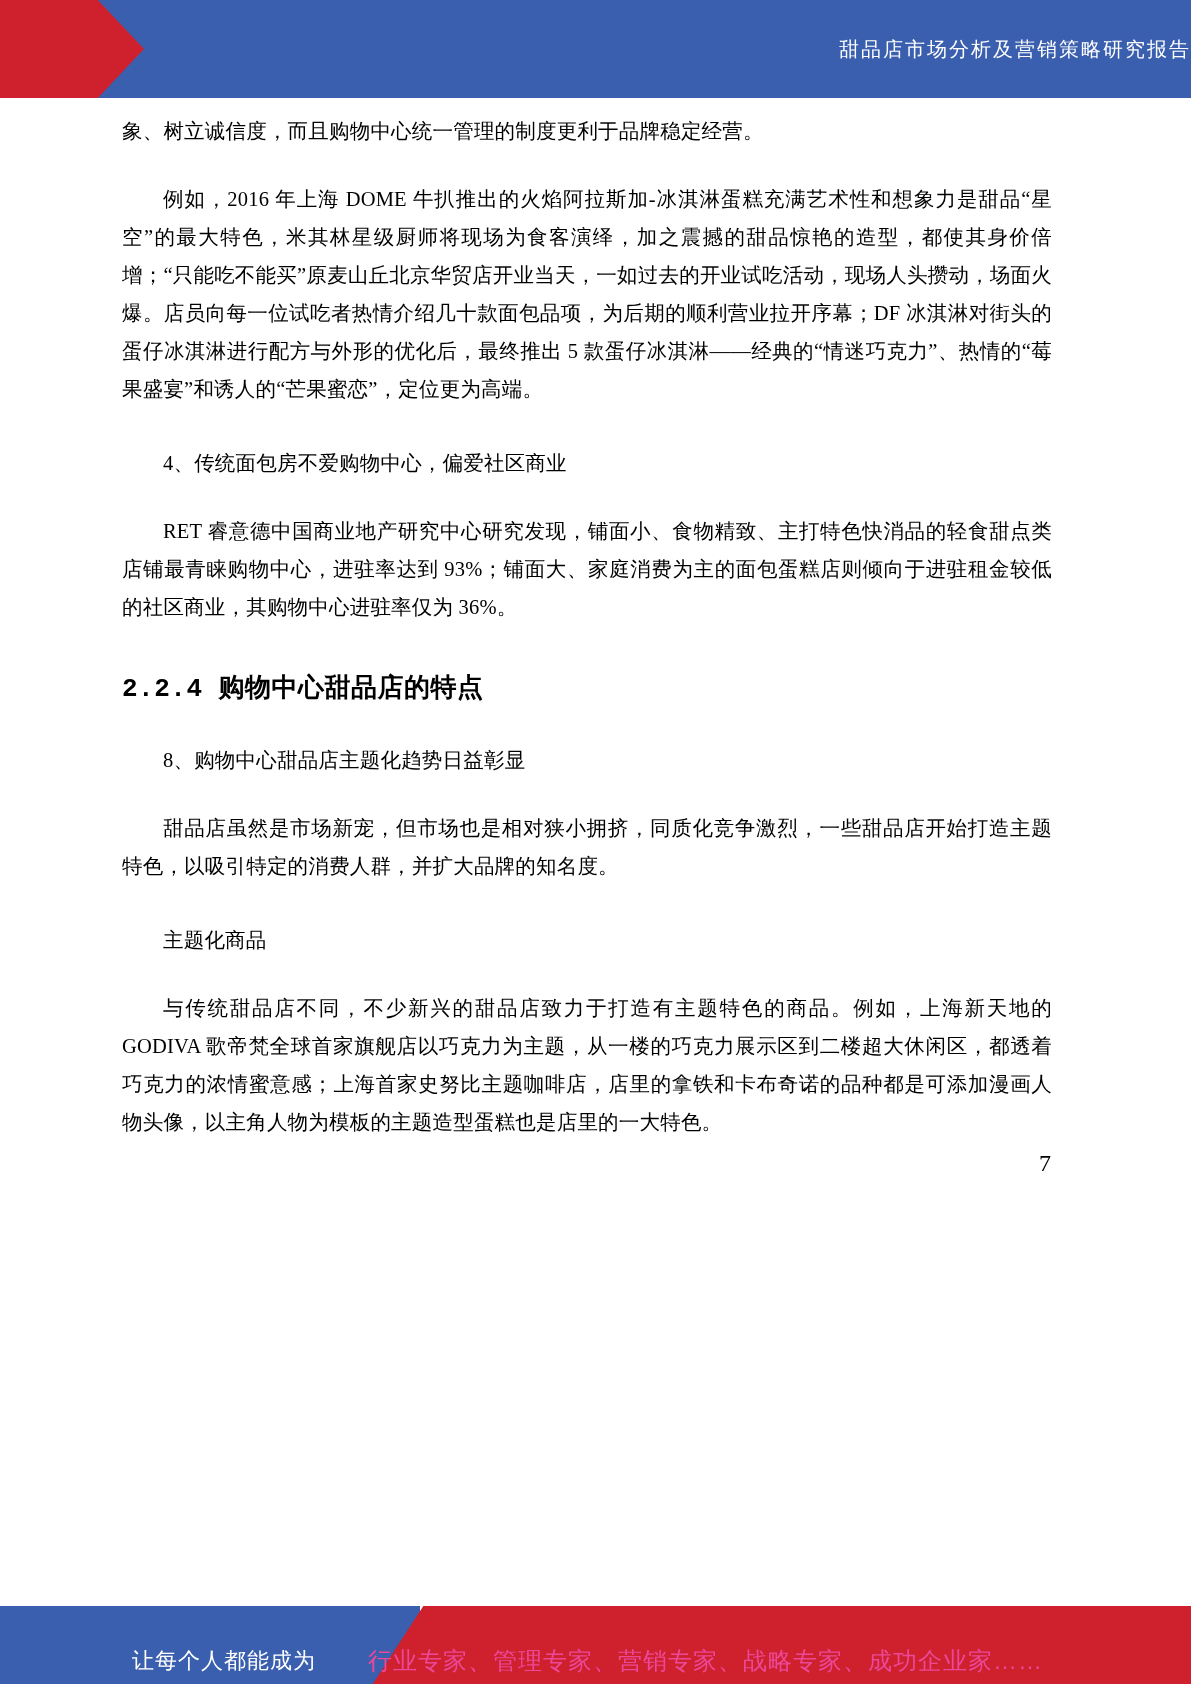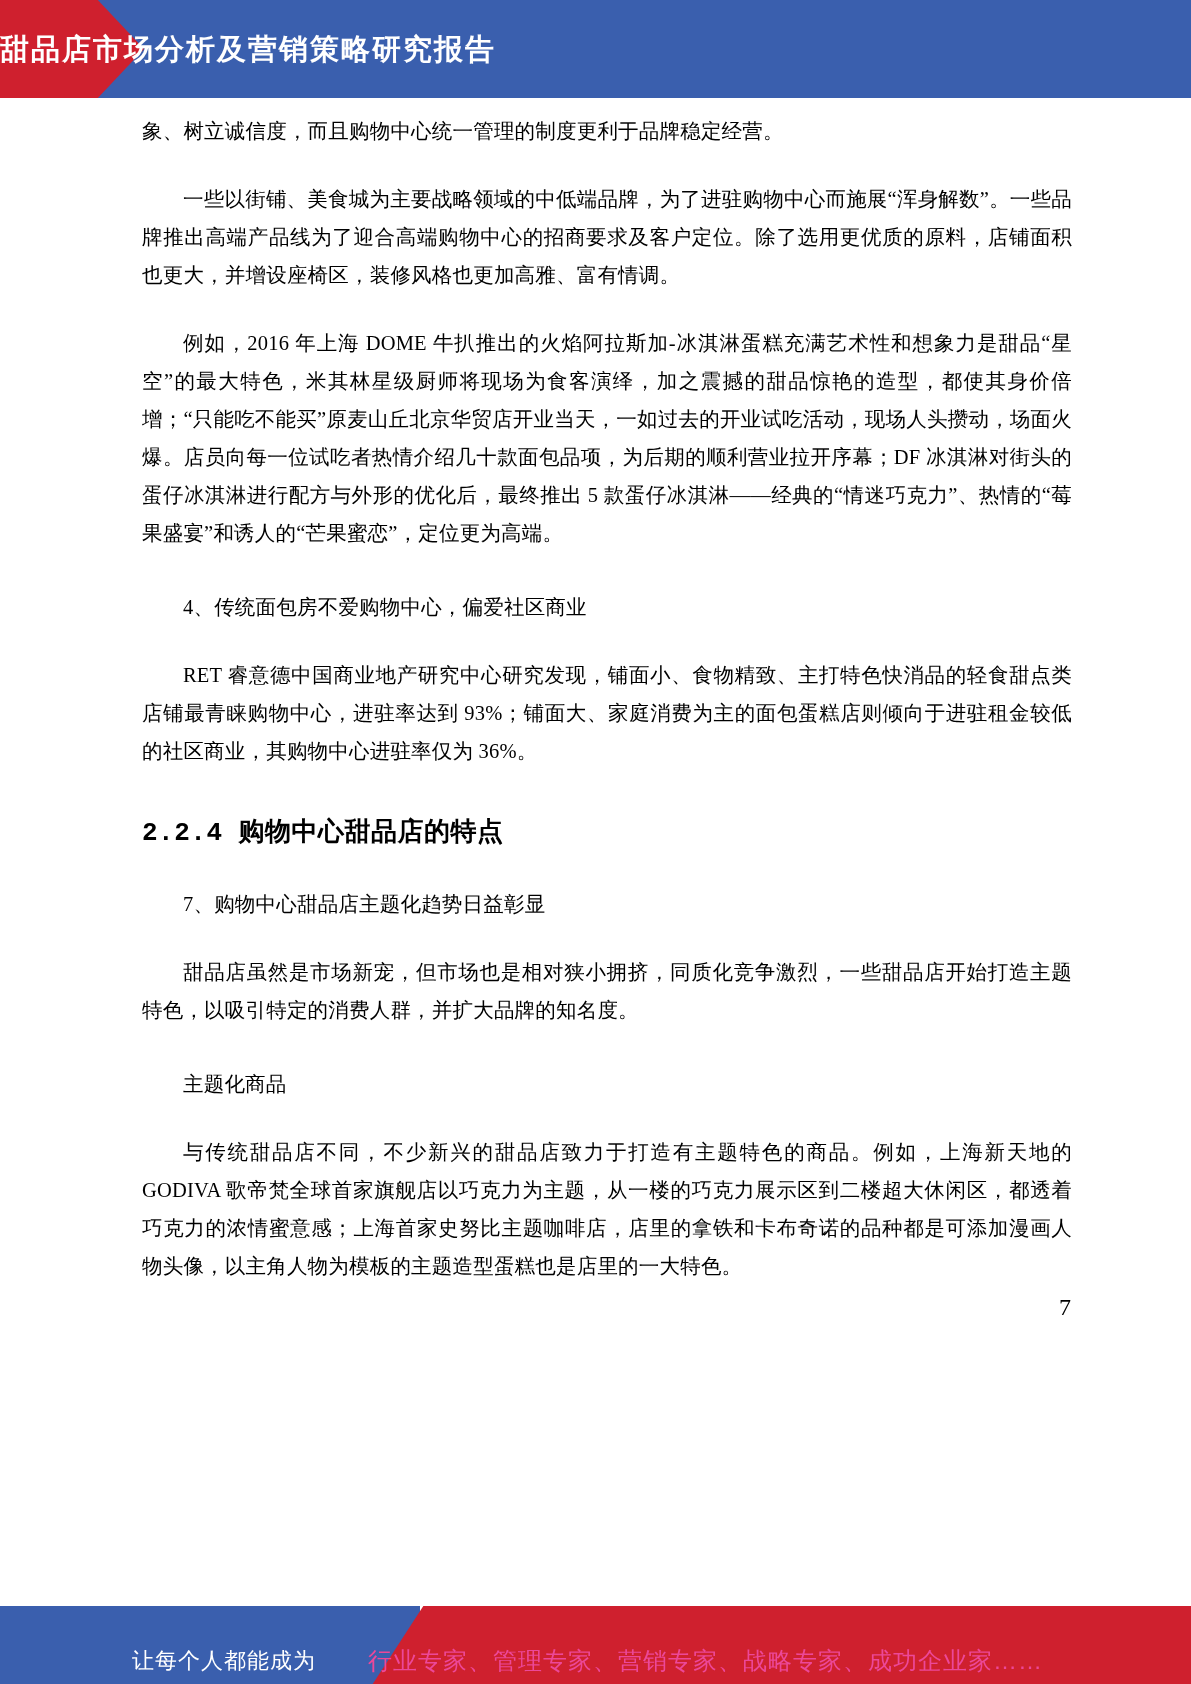--- a/index.html
+++ b/index.html
@@ -51,33 +51,33 @@
     height: 98px;
     background: #ffffff;
     clip-path: polygon(0 0, 6% 0, 78% 50%, 6% 100%, 0 100%);
   }
   .header-title {
     position: absolute;
     top: 0; left: 0;
     width: 1191px;
     height: 98px;
     line-height: 98px;
-    text-align: left;
+    text-align: right;
     color: #ffffff;
     font-family: "Liberation Sans", sans-serif;
-    font-weight: bold;
-    font-size: 29px;
+    font-weight: normal;
+    font-size: 20px;
     letter-spacing: 2px;
   }
 
   
   .content {
     position: absolute;
     top: 112px;
-    left: 142px;
+    left: 122px;
     width: 930px;
   }
   p {
     margin: 0 0 30px 0;
     font-size: 20.5px;
     line-height: 38px;
     color: #000000;
     text-align: justify;
     letter-spacing: 0.2px;
   }
@@ -152,32 +152,31 @@
   <div class="header-red-block"></div>
   <div class="header-white-notch"></div>
   <div class="header-red-arrow"></div>
   <div class="header-title">甜品店市场分析及营销策略研究报告</div>
 </div>
 
 <div class="content">
 
   <p>象、树立诚信度，而且购物中心统一管理的制度更利于品牌稳定经营。</p>
 
-  <p class="indent">一些以街铺、美食城为主要战略领域的中低端品牌，为了进驻购物中心而施展“浑身解数”。一些品牌推出高端产品线为了迎合高端购物中心的招商要求及客户定位。除了选用更优质的原料，店铺面积也更大，并增设座椅区，装修风格也更加高雅、富有情调。</p>
 
   <p class="indent">例如，2016 年上海 DOME 牛扒推出的火焰阿拉斯加-冰淇淋蛋糕充满艺术性和想象力是甜品“星空”的最大特色，米其林星级厨师将现场为食客演绎，加之震撼的甜品惊艳的造型，都使其身价倍增；“只能吃不能买”原麦山丘北京华贸店开业当天，一如过去的开业试吃活动，现场人头攒动，场面火爆。店员向每一位试吃者热情介绍几十款面包品项，为后期的顺利营业拉开序幕；DF 冰淇淋对街头的蛋仔冰淇淋进行配方与外形的优化后，最终推出 5 款蛋仔冰淇淋——经典的“情迷巧克力”、热情的“莓果盛宴”和诱人的“芒果蜜恋”，定位更为高端。</p>
 
   <p class="indent-small">4、传统面包房不爱购物中心，偏爱社区商业</p>
 
 
   <p class="indent">RET 睿意德中国商业地产研究中心研究发现，铺面小、食物精致、主打特色快消品的轻食甜点类店铺最青睐购物中心，进驻率达到 93%；铺面大、家庭消费为主的面包蛋糕店则倾向于进驻租金较低的社区商业，其购物中心进驻率仅为 36%。</p>
 
   <div class="section-heading">2.2.4 购物中心甜品店的特点</div>
 
-  <p class="indent-small">7、购物中心甜品店主题化趋势日益彰显</p>
+  <p class="indent-small">8、购物中心甜品店主题化趋势日益彰显</p>
 
   <p class="indent">甜品店虽然是市场新宠，但市场也是相对狭小拥挤，同质化竞争激烈，一些甜品店开始打造主题特色，以吸引特定的消费人群，并扩大品牌的知名度。</p>
 
   <p class="indent-small">主题化商品</p>
 
   <p class="indent">与传统甜品店不同，不少新兴的甜品店致力于打造有主题特色的商品。例如，上海新天地的 GODIVA 歌帝梵全球首家旗舰店以巧克力为主题，从一楼的巧克力展示区到二楼超大休闲区，都透着巧克力的浓情蜜意感；上海首家史努比主题咖啡店，店里的拿铁和卡布奇诺的品种都是可添加漫画人物头像，以主角人物为模板的主题造型蛋糕也是店里的一大特色。</p>
 
   <div class="page-number">7</div>
 </div>
 

